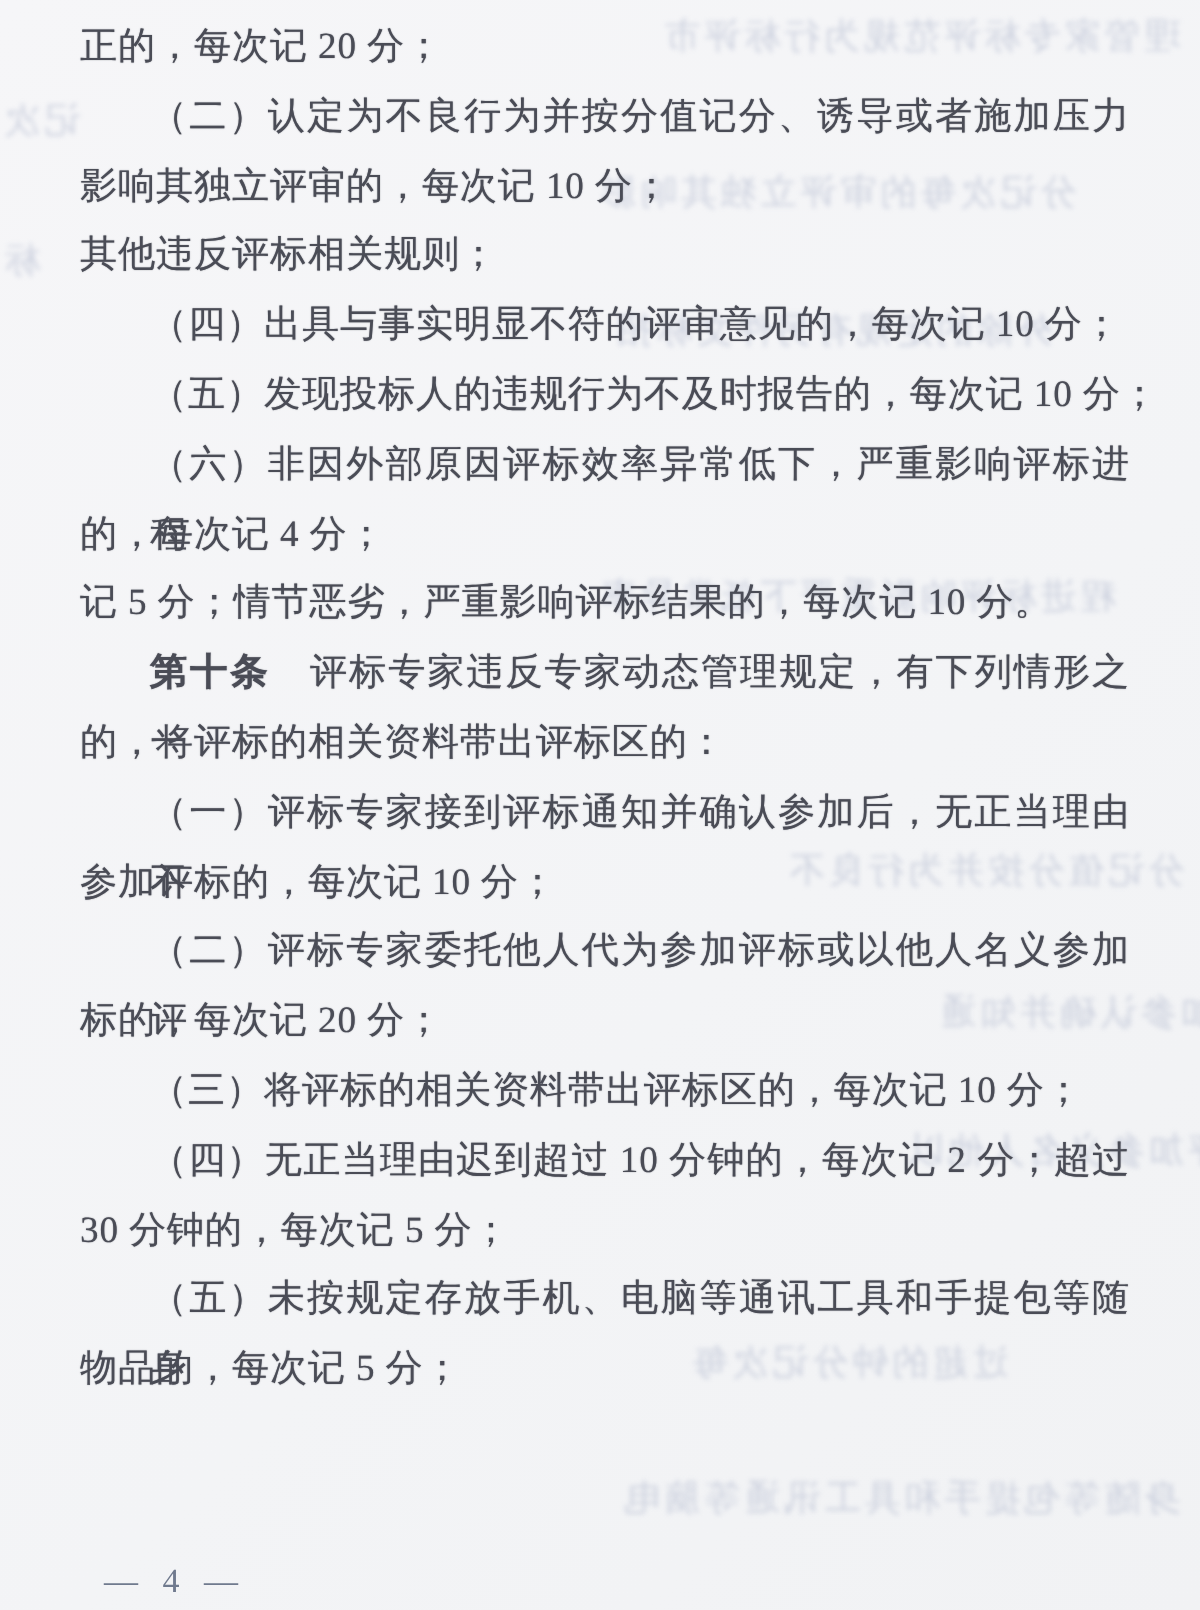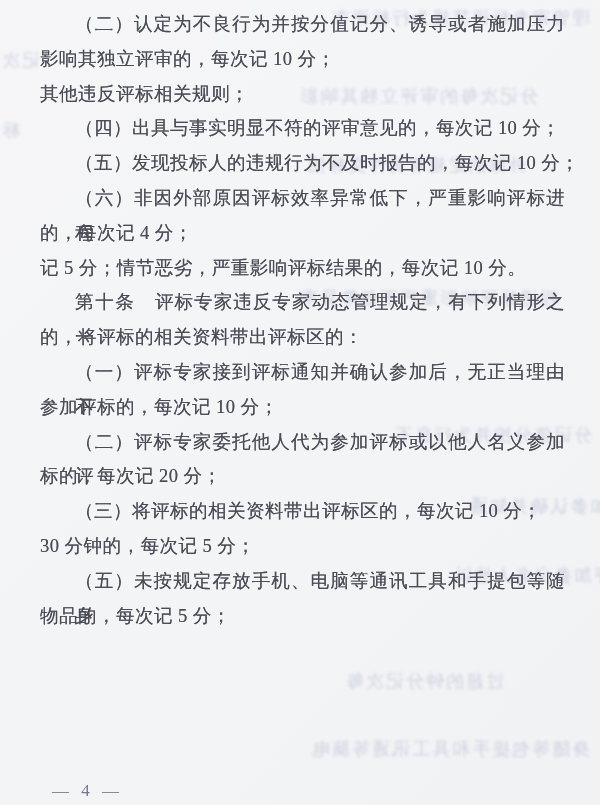--- a/index.html
+++ b/index.html
@@ -29,21 +29,21 @@
   .line{
     height:34.8px;line-height:34.8px;
     letter-spacing:.4px;white-space:nowrap;
   }
   .line.ind{padding-left:35px;}
   .line.just{
     white-space:normal;
     text-align:justify;
     text-align-last:justify;
   }
-  .line b{font-weight:normal;letter-spacing:1px;}
+  .line b{font-weight:bold;letter-spacing:1px;}
   .footer{
     position:absolute;left:52px;top:781px;
     font-size:17px;letter-spacing:4px;
     color:#707a8e;
   }
 </style>
 </head>
 <body>
 
 <div class="page">
@@ -56,35 +56,37 @@
       <div class="frag" style="left: 0px; top: 118px;">标</div>
       <div class="frag" style="left: 298px; top: 286px;">程进标评响影重严下低常异率</div>
       <div class="frag" style="left: 392px; top: 423px;">分记值分按并为行良不</div>
       <div class="frag" style="left: 468px; top: 494px;">加参认确并知通</div>
       <div class="frag" style="left: 452px; top: 563px;">评加参义名人他以</div>
       <div class="frag" style="left: 344px; top: 669px;">过超的钟分记次每</div>
       <div class="frag" style="left: 310px; top: 737px;">身随等包提手和具工讯通等脑电</div>
     </div>
 
   <div class="text-block">
+      <div class="line">正的，每次记 20 分；</div>
       <div class="line ind just">（二）认定为不良行为并按分值记分、诱导或者施加压力</div>
       <div class="line">影响其独立评审的，每次记 10 分；</div>
       <div class="line">其他违反评标相关规则；</div>
       <div class="line ind">（四）出具与事实明显不符的评审意见的，每次记 10 分；</div>
       <div class="line ind">（五）发现投标人的违规行为不及时报告的，每次记 10 分；</div>
       <div class="line ind just">（六）非因外部原因评标效率异常低下，严重影响评标进程</div>
       <div class="line">的，每次记 4 分；</div>
       <div class="line">记 5 分；情节恶劣，严重影响评标结果的，每次记 10 分。</div>
       <div class="line ind just"><b>第十条</b>　评标专家违反专家动态管理规定，有下列情形之一</div>
       <div class="line">的，将评标的相关资料带出评标区的：</div>
       <div class="line ind just">（一）评标专家接到评标通知并确认参加后，无正当理由不</div>
       <div class="line">参加评标的，每次记 10 分；</div>
       <div class="line ind just">（二）评标专家委托他人代为参加评标或以他人名义参加评</div>
       <div class="line">标的，每次记 20 分；</div>
       <div class="line ind">（三）将评标的相关资料带出评标区的，每次记 10 分；</div>
+      <div class="line ind just">（四）无正当理由迟到超过 10 分钟的，每次记 2 分；超过</div>
       <div class="line">30 分钟的，每次记 5 分；</div>
       <div class="line ind just">（五）未按规定存放手机、电脑等通讯工具和手提包等随身</div>
       <div class="line">物品的，每次记 5 分；</div>
     </div>
 
   <div class="footer">— 4 —</div>
 
 </div>
 
 </body></html>

